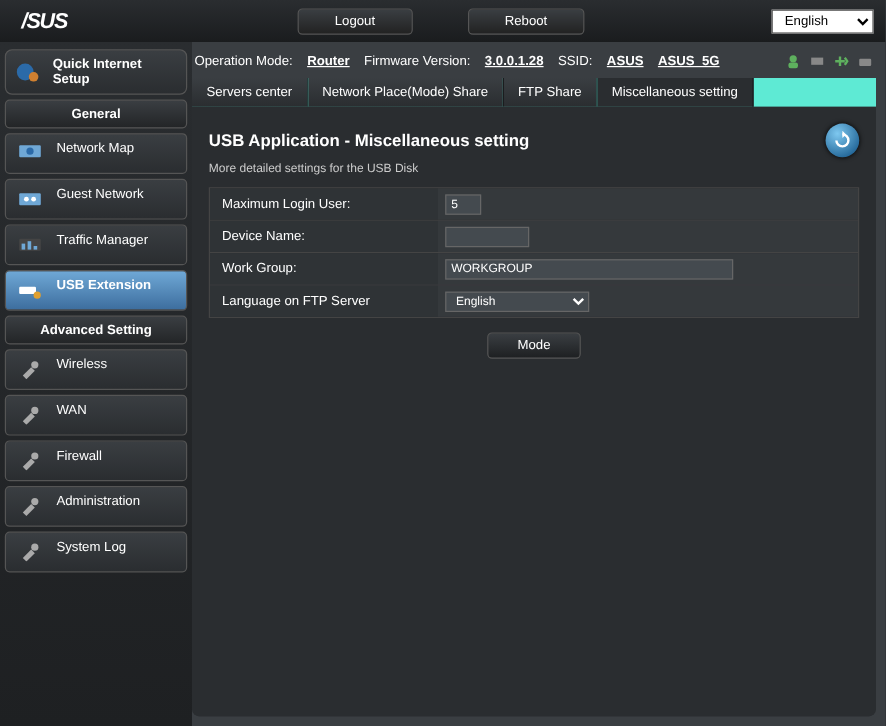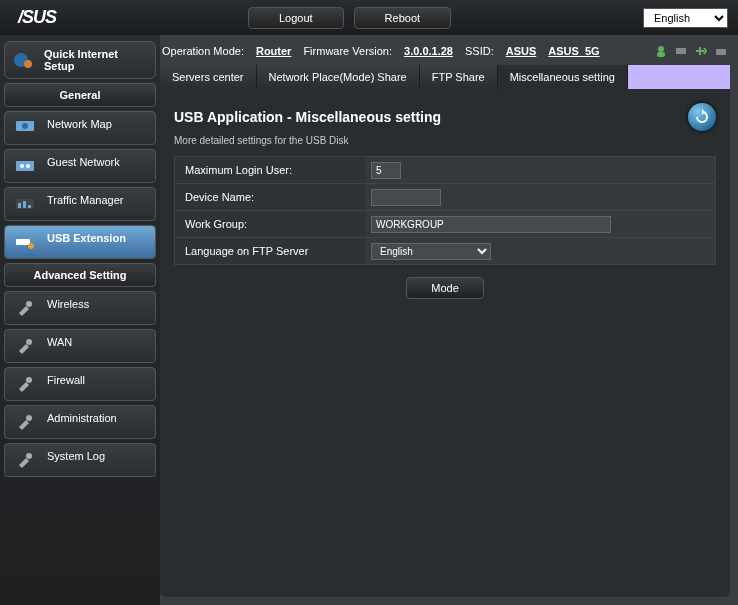--- a/index.html
+++ b/index.html
@@ -30,20 +30,21 @@
   margin-left: 8px;
 }
 .top-btn {
   background: linear-gradient(#3a3e42, #222);
   border: 1px solid #555;
   border-radius: 4px;
   color: #fff;
   padding: 4px 30px;
   font-size: 11px;
   cursor: pointer;
+  margin-left: 36px;
 }
 .lang-select {
   background: #fff;
   color: #000;
   border: 1px solid #555;
   padding: 2px 20px 2px 6px;
   font-size: 11px;
   margin-left: auto;
 }
 .container {
@@ -115,21 +116,21 @@
 }
 .statusbar b { text-decoration: underline; }
 .status-icons {
   margin-left: auto;
   display: flex;
   gap: 6px;
 }
 .st-ic { width: 14px; height: 12px; display:inline-block; }
 .tabs {
   display: flex;
-  background: #c4b5fd;
+  background: #5eead4;
 }
 .tab {
   padding: 6px 12px;
   background: linear-gradient(#3a3e42, #2a2d30);
   border-right: 1px solid #1a1c1e;
   cursor: pointer;
   font-size: 11px;
 }
 .tab.active {
   background: #2a2d30;

